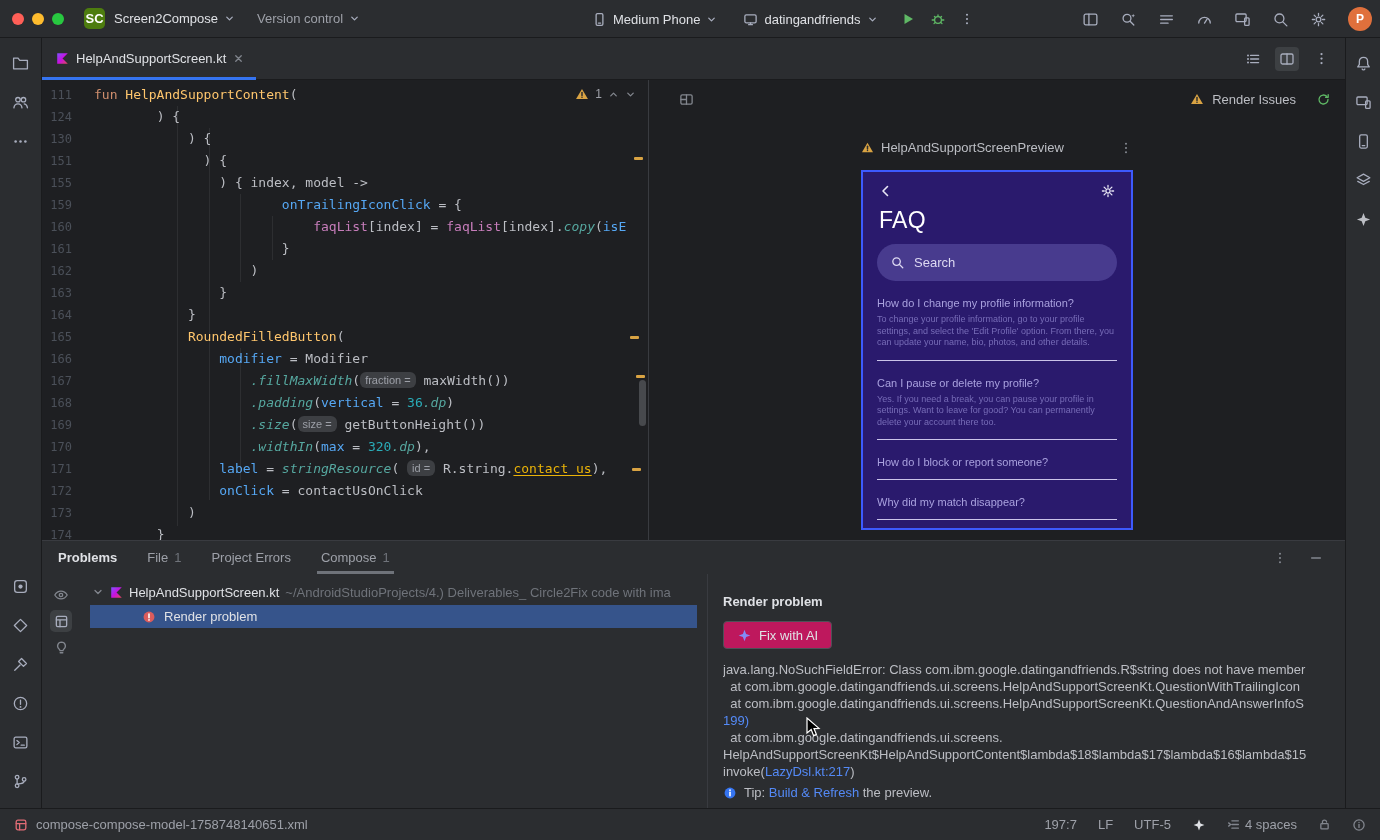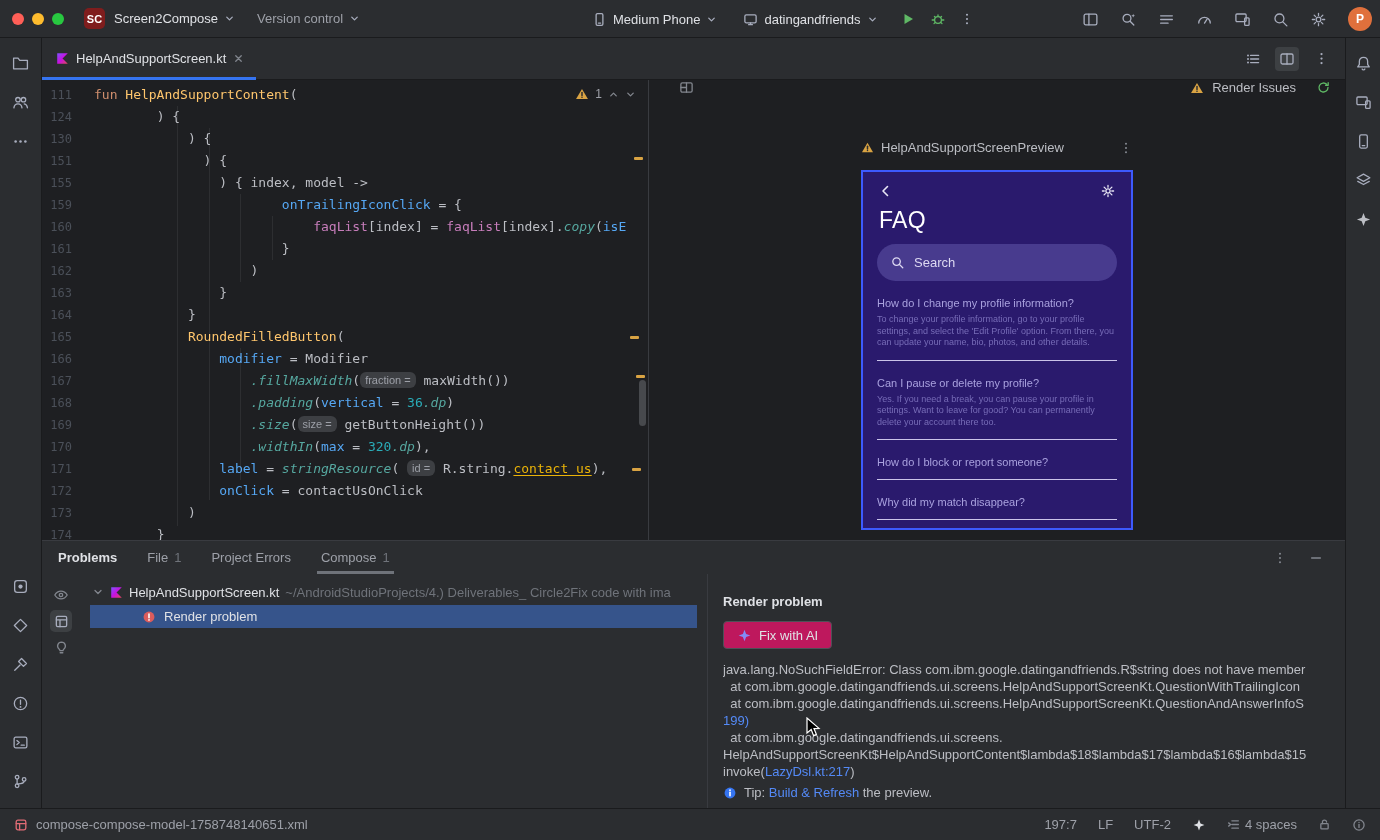--- a/index.html
+++ b/index.html
@@ -8,21 +8,21 @@
        font-family:"Liberation Sans",sans-serif;color:#dfe1e5;font-size:13px;-webkit-font-smoothing:antialiased;}
   .ic{display:block}
   .ic path,.ic circle,.ic rect,.ic ellipse{vector-effect:non-scaling-stroke}
   svg.ic{stroke:#a8adbd;fill:none;stroke-width:1.3;stroke-linecap:round;stroke-linejoin:round}
   svg.ic.dim{stroke:#82868e}
   
   .titlebar{height:38px;background:#2b2d30;display:flex;align-items:center;padding:0 12px;position:relative;border-bottom:1px solid #1a1b1d}
   .traffic{display:flex;gap:8px;margin-right:20px}
   .tl{width:12px;height:12px;border-radius:50%}
   .tl.r{background:#ff5f57}.tl.y{background:#febc2e}.tl.g{background:#28c840}
-  .sclogo{width:21px;height:21px;border-radius:5px;background:#7f1d1d;color:#fff;font-size:11px;font-weight:bold;
+  .sclogo{width:21px;height:21px;border-radius:5px;background:#4d7c0f;color:#fff;font-size:13px;font-weight:bold;
           display:flex;align-items:center;justify-content:center;margin-right:9px}
   .tb-btn{display:flex;align-items:center;gap:6px;background:none;border:0;color:#dfe1e5;font-size:13px;cursor:default;font-family:inherit}
   .tb-btn.dim{color:#9da0a8}
   .tb-center{position:absolute;left:592px;top:0;height:38px;display:flex;align-items:center;gap:14px}
   .tb-right{position:absolute;right:8px;top:0;height:38px;display:flex;align-items:center;gap:21px}
   .avatar{width:24px;height:24px;border-radius:50%;background:#e0703c;color:#fff;font-size:12px;font-weight:bold;
           display:flex;align-items:center;justify-content:center}
   
   .workbench{display:flex;height:770px}
   .strip{background:#2b2d30;display:flex;flex-direction:column;align-items:center}
@@ -52,21 +52,21 @@
   .tk-ext{color:#56a8a0;font-style:italic}.tk-num{color:#2aacb8}.tk-prop{color:#c77dbb}
   .tk-res{color:#eab308;text-decoration:underline;text-underline-offset:2px}
   .tk-chip{display:inline-block;background:#3d3f43;color:#9da0a8;border-radius:6px;padding:0 5px;font-size:11px;
            line-height:16px;font-style:normal;font-family:"Liberation Sans",sans-serif;vertical-align:1px}
   .guide{position:absolute;width:1px;background:rgba(255,255,255,.07)}
   .stripe-mark{position:absolute;width:9px;height:3px;border-radius:1px;background:var(--warning,#d9a343)}
   .scroll-thumb{position:absolute;right:2px;width:7px;border-radius:4px;background:rgba(150,153,158,.35)}
   .inspect-widget{position:absolute;top:7px;right:12px;display:flex;align-items:center;gap:6px;color:#9da0a8;font-size:12px}
   
   .preview{flex:1;position:relative;background:#1e1f22;border-left:1px solid #393b40;overflow:hidden}
-  .pv-header{position:absolute;top:0;left:16px;right:0;height:38px;display:flex;align-items:flex-start;padding:0 14px;color:#bcbec4}
+  .pv-header{position:absolute;top:0;left:16px;right:0;height:38px;display:flex;align-items:center;padding:0 14px;color:#bcbec4}
   .pv-header .right{margin-left:auto;display:flex;align-items:center;gap:8px}
   .pv-title{position:absolute;top:60px;left:50%;transform:translateX(-50%);width:272px;display:flex;align-items:center;gap:7px;color:#bcbec4}
   .phone{position:absolute;top:90px;left:50%;transform:translateX(-50%);width:272px;height:360px;
          background:var(--phone-bg,#2a1a6d);border:2px solid var(--phone-border,#3d5afe);overflow:hidden}
   .phone-top{display:flex;align-items:center;justify-content:space-between;padding:11px 15px 0}
   .phone-title{font-size:23px;color:#fff;margin:8px 16px 10px;letter-spacing:.3px}
   .search-pill{margin:0 14px;height:37px;border-radius:19px;background:#483b8e;display:flex;align-items:center;
                gap:9px;padding:0 13px;color:#ddd9f2;font-size:13px}
   #faq-list{margin:6px 14px 0}
   .faq-q{font-size:11px;color:rgba(176,169,229,.95);margin-top:16px}
@@ -591,21 +591,21 @@
     <div class="sb-left">
       <svg class="ic" width="14" height="14" viewBox="0 0 16 16" style="stroke:#e06c75">
           <rect x="2.5" y="2.5" width="11" height="11" rx="2"></rect>
           <path d="M2.5 6.4h11M6.4 6.4v7.1"></path>
         </svg>
       <span>compose-compose-model-1758748140651.xml</span>
     </div>
     <div class="sb-right">
       <span class="sb-item">197:7</span>
       <span class="sb-item">LF</span>
-      <span class="sb-item">UTF-2</span>
+      <span class="sb-item">UTF-5</span>
       <span class="sb-item">
           <svg class="ic" width="14" height="14" viewBox="0 0 16 16">
             <path d="M8 1.8 9.7 6.3 14.2 8 9.7 9.7 8 14.2 6.3 9.7 1.8 8 6.3 6.3z" fill="#dfe1e5" stroke="none"></path>
           </svg>
         </span>
       <span class="sb-item">
         <svg class="ic dim" width="13" height="13" viewBox="0 0 16 16">
             <path d="M6 3.5h8M6 8h8M6 12.5h8M2 6l2.5 2L2 10"></path>
           </svg>
         <span>4 spaces</span>

